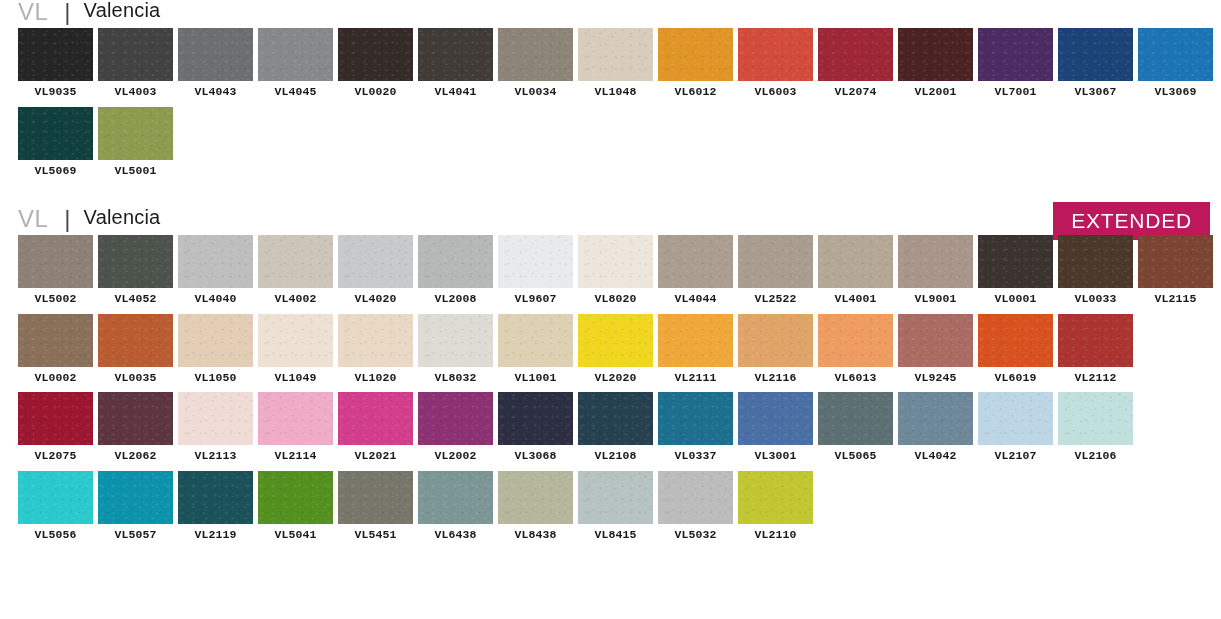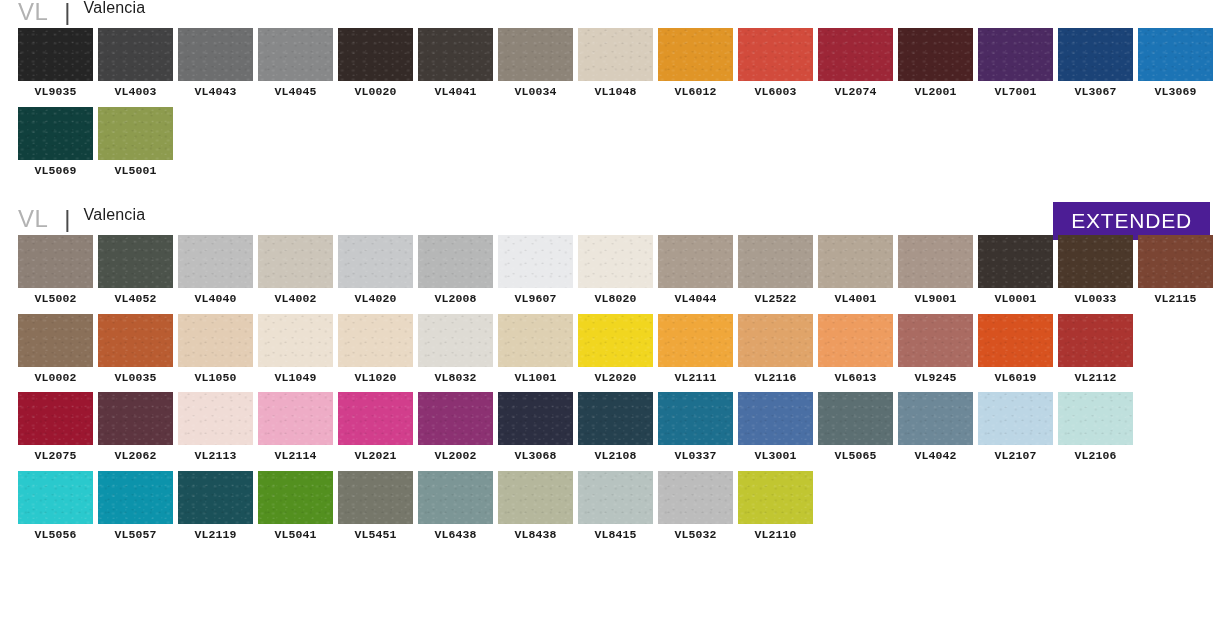--- a/index.html
+++ b/index.html
@@ -37,32 +37,32 @@
     line-height: 1;
   }
   .hdr-sep {
     font-size: 24px;
     color: #4a4a4a;
     margin: 0 13px 0 16px;
     line-height: 1;
     font-weight: 300;
   }
   .hdr-name {
-    font-size: 16px;
+    font-size: 20px;
     font-weight: 400;
     color: #1c1c1c;
     letter-spacing: 0.2px;
     line-height: 1;
   }
   .extended-badge {
     position: absolute;
     right: 11px;
     top: 50%;
     transform: translateY(-50%);
-    background: #4c1d95;
+    background: #be185d;
     color: #ffffff;
     font-size: 21px;
     letter-spacing: 0.8px;
     padding: 8px 18px 9px 18px;
     line-height: 1;
     white-space: nowrap;
   }
 
   
   .swatch-rows {

